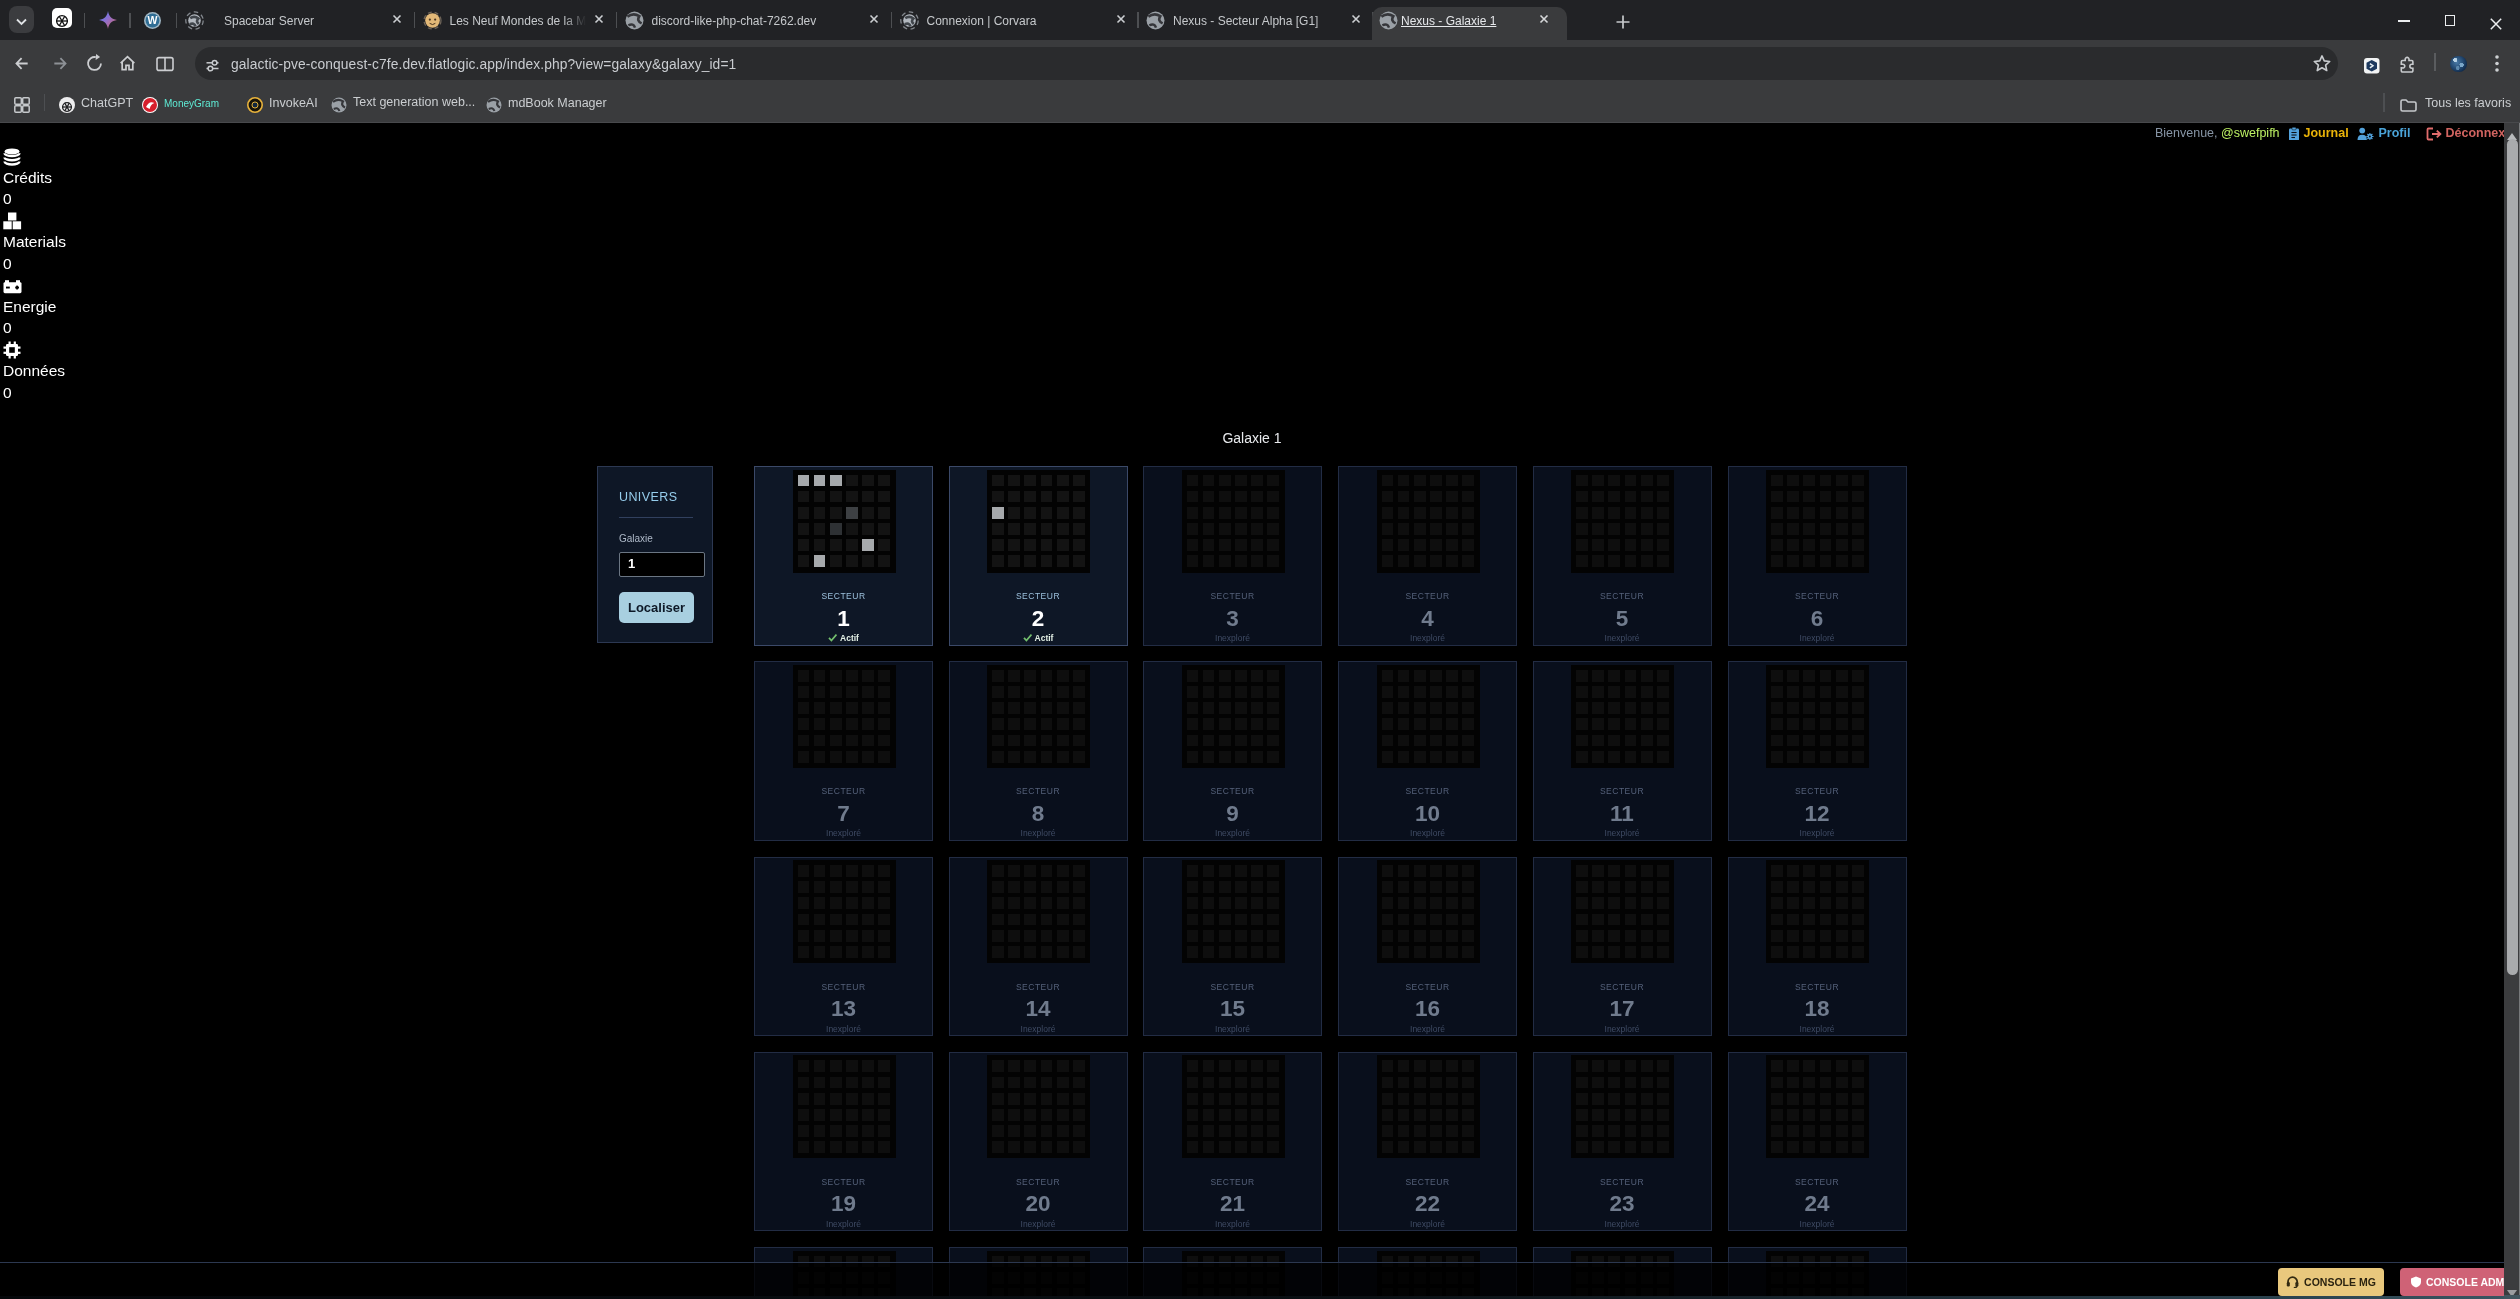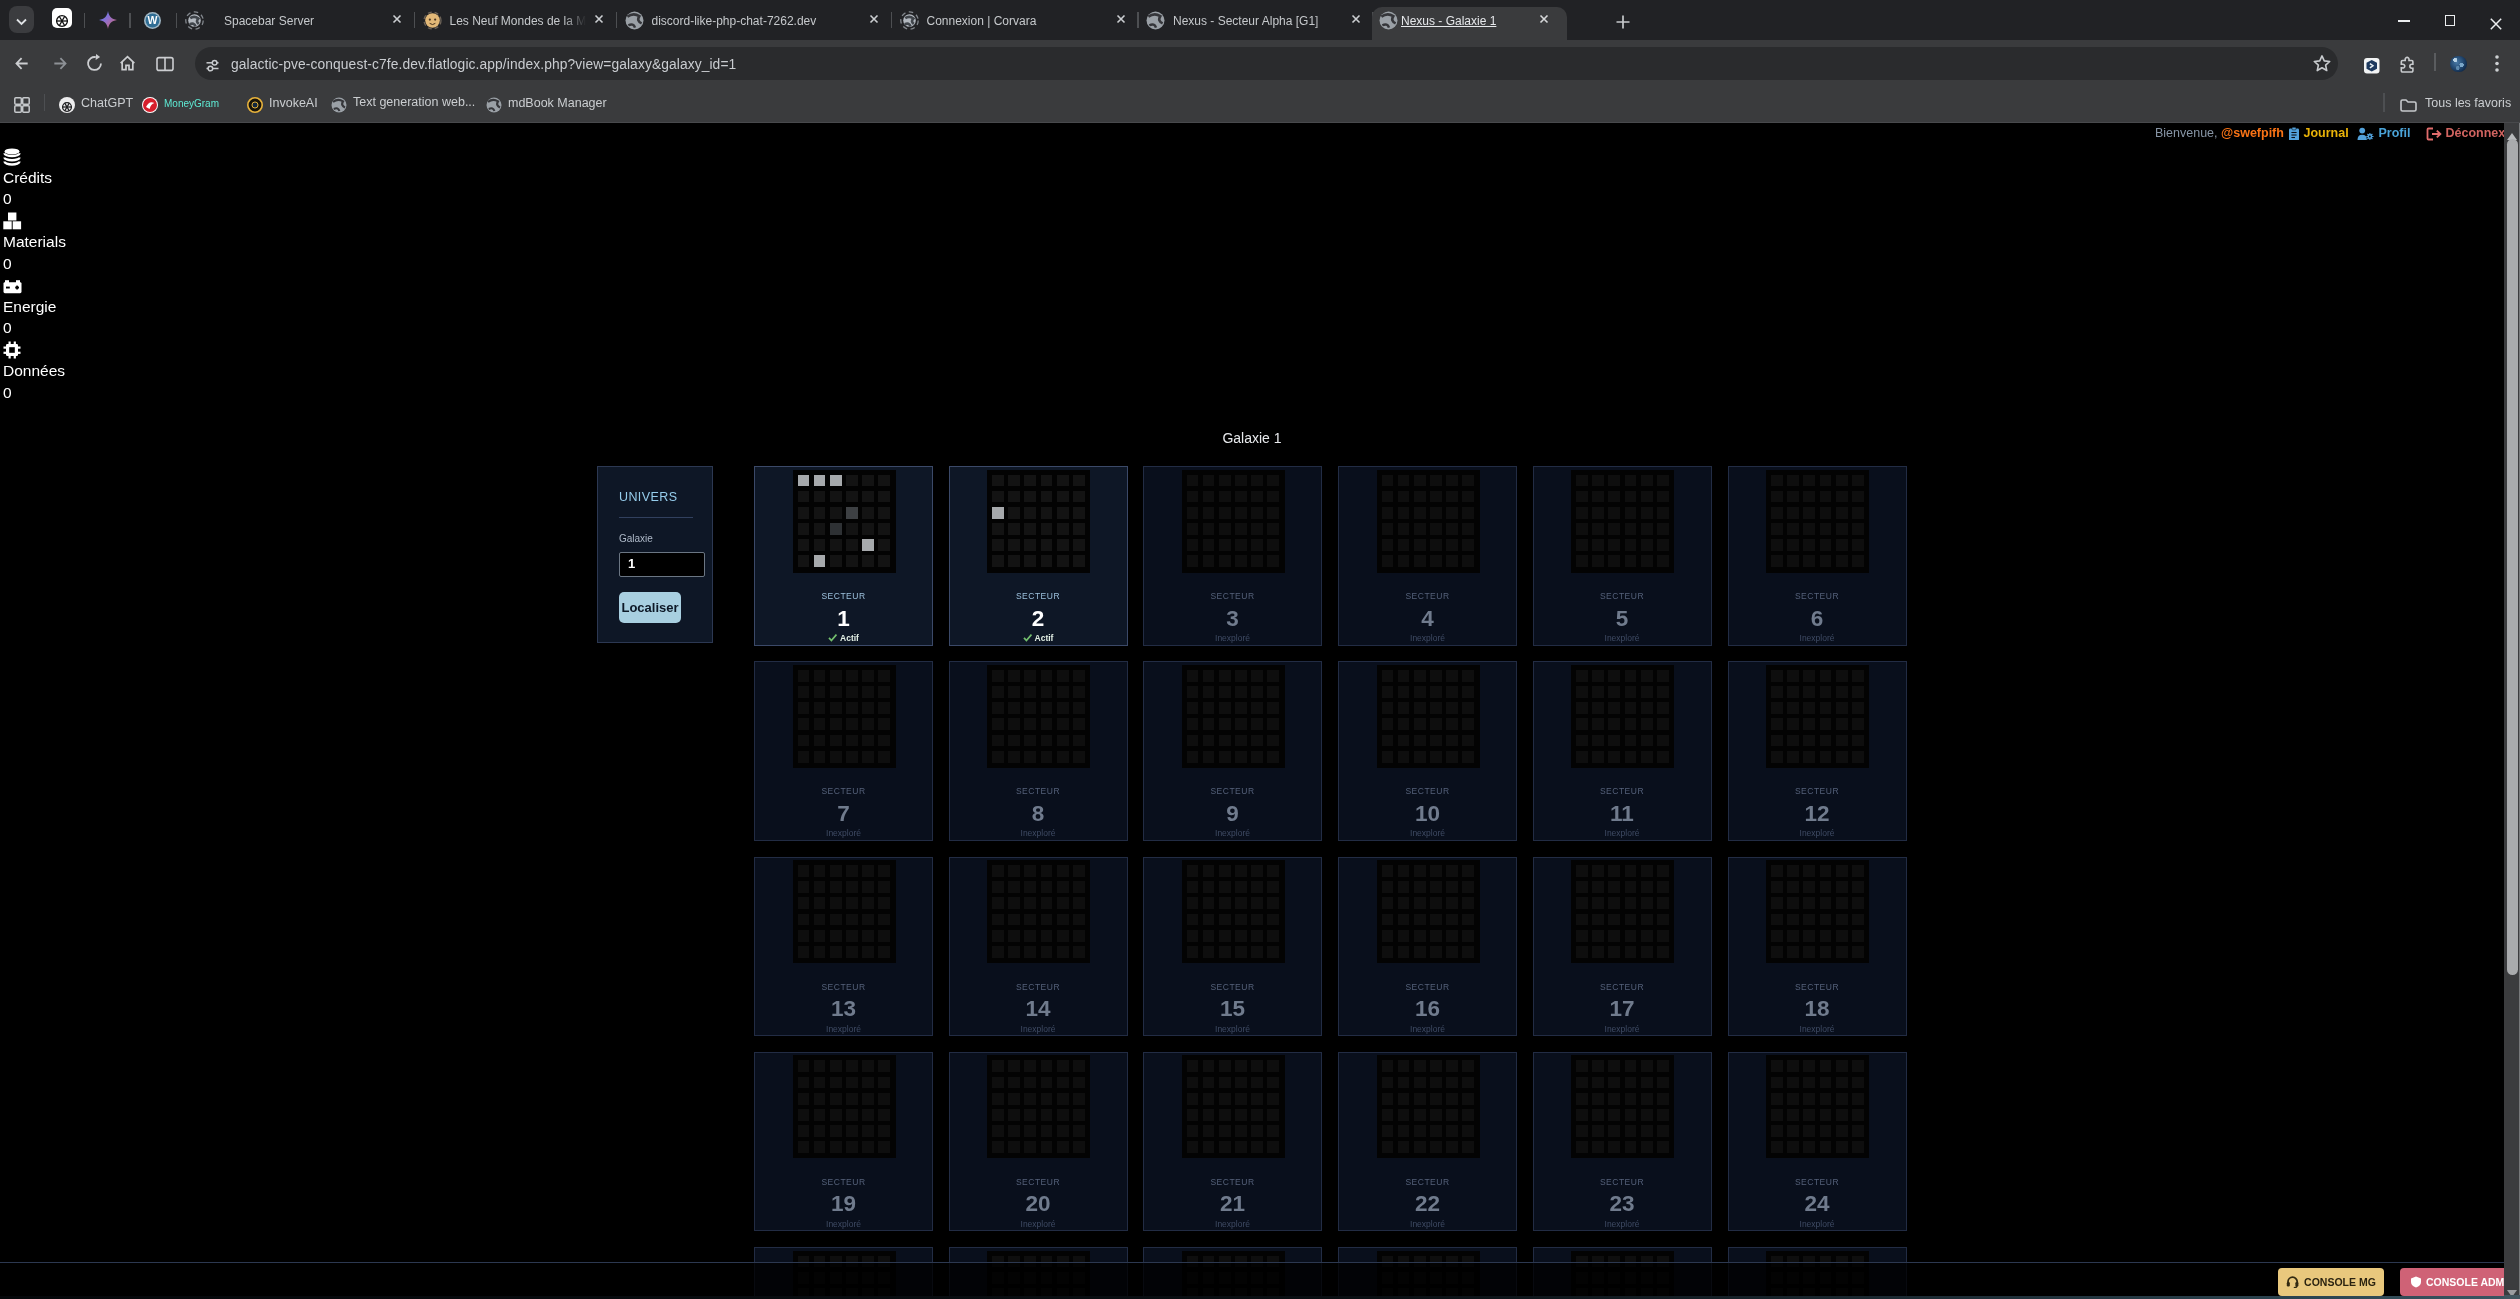--- a/index.html
+++ b/index.html
@@ -231,21 +231,21 @@
 <path d="M 2.8 12.0 Q 7.2 10.0 8.4 14.0" fill="none" stroke="#35363a" stroke-width="2.08"></path>
       </svg></div>
 <div class="abs" style="left:508px;top:10.5px;height:17px;line-height:17px;font-size:12.5px;color:#cbced1;white-space:nowrap;">mdBook Manager</div>
 <div class="vsep" style="left:2383px;top:9px;height:19px;"></div>
 <div class="abs" style="left:2400px;top:11px;"><svg width="17" height="13.94" viewBox="0 0 17 13.94">
         <path d="M1 3.5 Q1 2 2.5 2 H6 L8 4 H14.5 Q16 4 16 5.5 V11.44 Q16 12.94 14.5 12.94 H2.5 Q1 12.94 1 11.44 Z" fill="none" stroke="#c6c9cc" stroke-width="1.6"></path>
       </svg></div>
 <div class="abs" style="left:2425px;top:10.5px;height:17px;line-height:17px;font-size:12.5px;color:#cbced1;white-space:nowrap;">Tous les favoris</div>
 </div>
 <div id="page">
-<div style="position:absolute;top:2px;height:17px;line-height:17px;font-size:12.5px;white-space:nowrap;left:2155px;color:#8795a5;">Bienvenue, <span style="color:#f97316;font-weight:bold;">@swefpifh</span></div>
+<div style="position:absolute;top:2px;height:17px;line-height:17px;font-size:12.5px;white-space:nowrap;left:2155px;color:#8795a5;">Bienvenue, <span style="color:#bef264;font-weight:normal;">@swefpifh</span></div>
 <div style="position:absolute;top:2px;height:17px;line-height:17px;font-size:12.5px;white-space:nowrap;left:2287px;color:#eab308;font-weight:bold;"><svg width="13" height="13" viewBox="0 0 13 13">
         <rect x="2" y="1.5" width="10" height="12" rx="1.2" fill="#53a2dc"></rect>
 <rect x="5" y="0.3" width="4" height="2.6" rx="0.8" fill="#53a2dc" stroke="#000" stroke-width="0.5"></rect>
 <line x1="4.4" y1="5.5" x2="9.6" y2="5.5" stroke="#0b1016" stroke-width="1.1"></line>
 <line x1="4.4" y1="8" x2="9.6" y2="8" stroke="#0b1016" stroke-width="1.1"></line>
 <line x1="4.4" y1="10.5" x2="8" y2="10.5" stroke="#0b1016" stroke-width="1.1"></line>
       </svg> Journal</div>
 <div style="position:absolute;top:2px;height:17px;line-height:17px;font-size:12.5px;white-space:nowrap;left:2357px;color:#4aa3d8;font-weight:bold;"><svg width="18" height="14" viewBox="0 0 18 14">
         <circle cx="5.2" cy="3.6" r="2.9" fill="#53a2dc"></circle>
 <path d="M0.5 13 q0 -5.2 4.7 -5.2 t4.7 5.2 Z" fill="#53a2dc"></path>
@@ -302,21 +302,21 @@
         </svg></div>
       <div>Données</div>
       <div>0</div>
 </div>
 <div class="abs" style="left:1152px;top:308px;width:200px;height:14px;line-height:14px;text-align:center;font-size:14px;color:#e8eaed;">Galaxie 1</div>
 <div class="abs" style="left:597px;top:343px;width:116px;height:176.5px;background:#0e1726;border:1px solid #2c3852;">
 <div class="abs" style="left:21px;top:23px;font-size:12.5px;font-weight:normal;letter-spacing:0.4px;color:#96cdec;">UNIVERS</div>
 <div class="abs" style="left:21px;top:50px;width:74px;height:1px;background:#31405e;"></div>
 <div class="abs" style="left:21px;top:66px;font-size:10px;color:#aeb9c8;">Galaxie</div>
 <div class="abs" style="left:21px;top:84.5px;width:86px;height:25px;background:#000;border:1.5px solid #6b7683;border-radius:2px;color:#fff;font-weight:bold;font-size:13px;line-height:22px;padding-left:8px;">1</div>
-<div class="abs" style="left:21px;top:124.5px;width:62px;height:31px;background:#a8cfe0;border-radius:5px;text-align:center;line-height:31px;font-size:13px;font-weight:bold;color:#0d1826;">Localiser</div>
+<div class="abs" style="left:21px;top:124.5px;width:75px;height:31px;background:#a8cfe0;border-radius:5px;text-align:center;line-height:31px;font-size:13px;font-weight:bold;color:#0d1826;">Localiser</div>
 </div>
 <div class="card on" style="left:754px;top:343px;">
 <div class="mini">
         <i style="background:#a6a9ac"></i>
         <i style="background:#a6a9ac"></i>
         <i style="background:#a6a9ac"></i>
         <i></i>
         <i></i>
         <i></i>
         <i></i>

